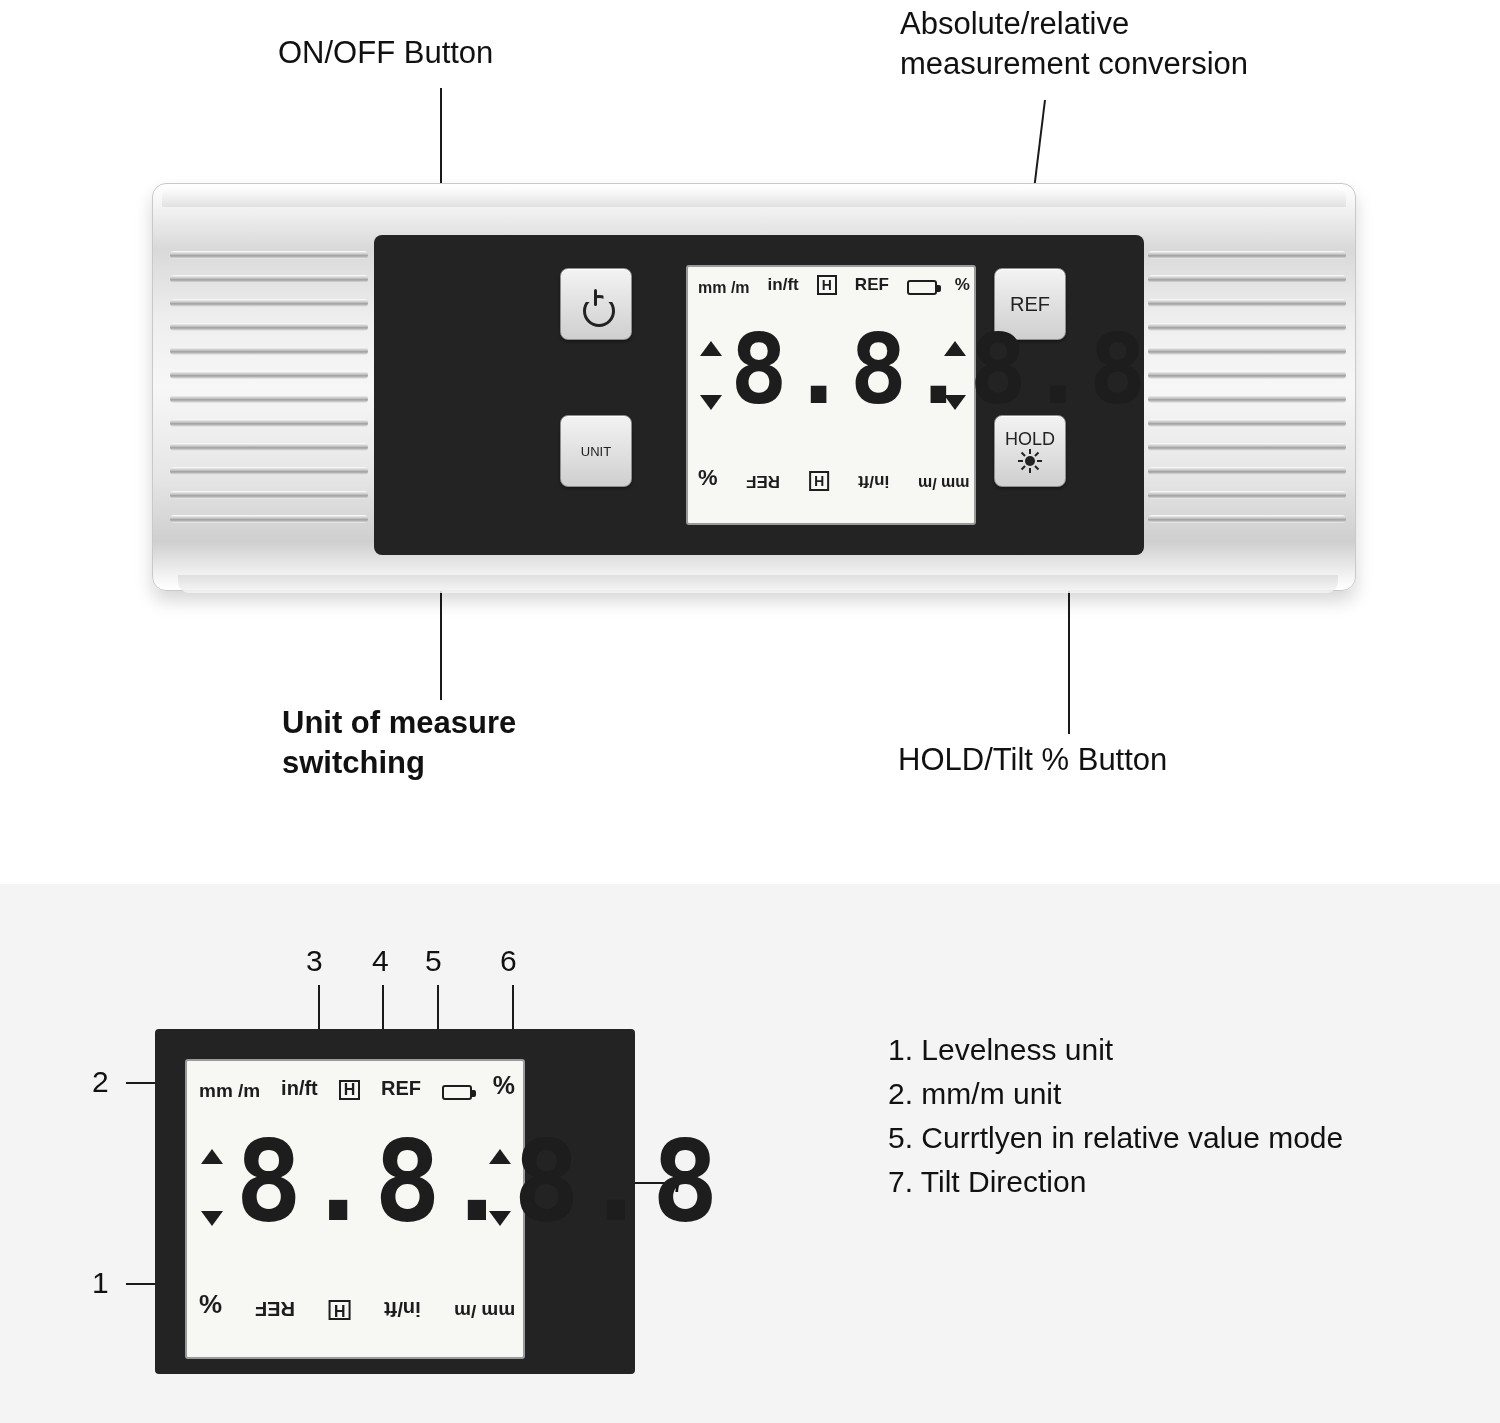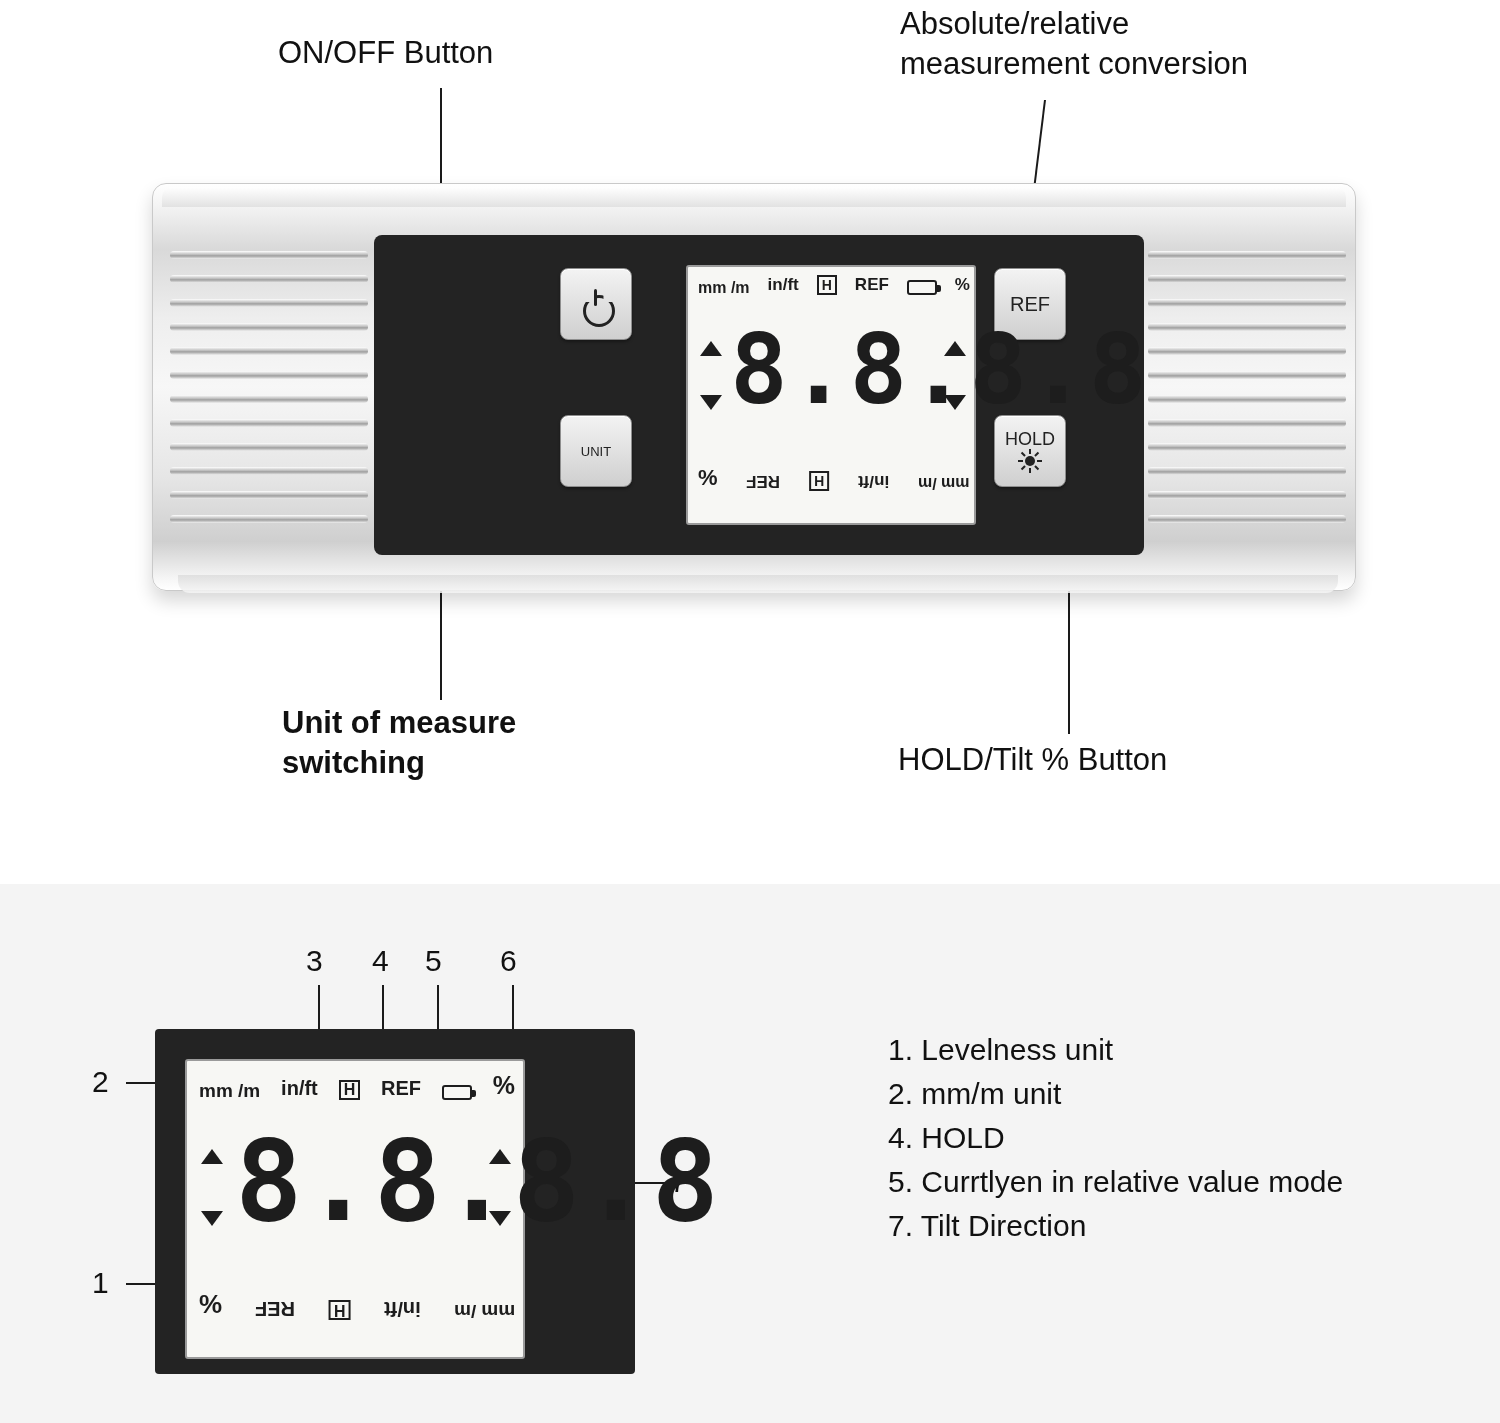--- a/index.html
+++ b/index.html
@@ -363,16 +363,15 @@
       <span class="rot180">in/ft</span>
       <span class="lcd-mmm rot180" style="font-size:19px; line-height:18px;">mm
 /m</span>
     </div>
   </div>
 </div>
 
 <div id="legend">
   <div>1. Levelness unit</div>
   <div>2. mm/m unit</div>
-  <div>4. HOLD</div>
   <div>5. Currtlyen in relative value mode</div>
   <div>7. Tilt Direction</div>
 </div>
 
 </body></html>

